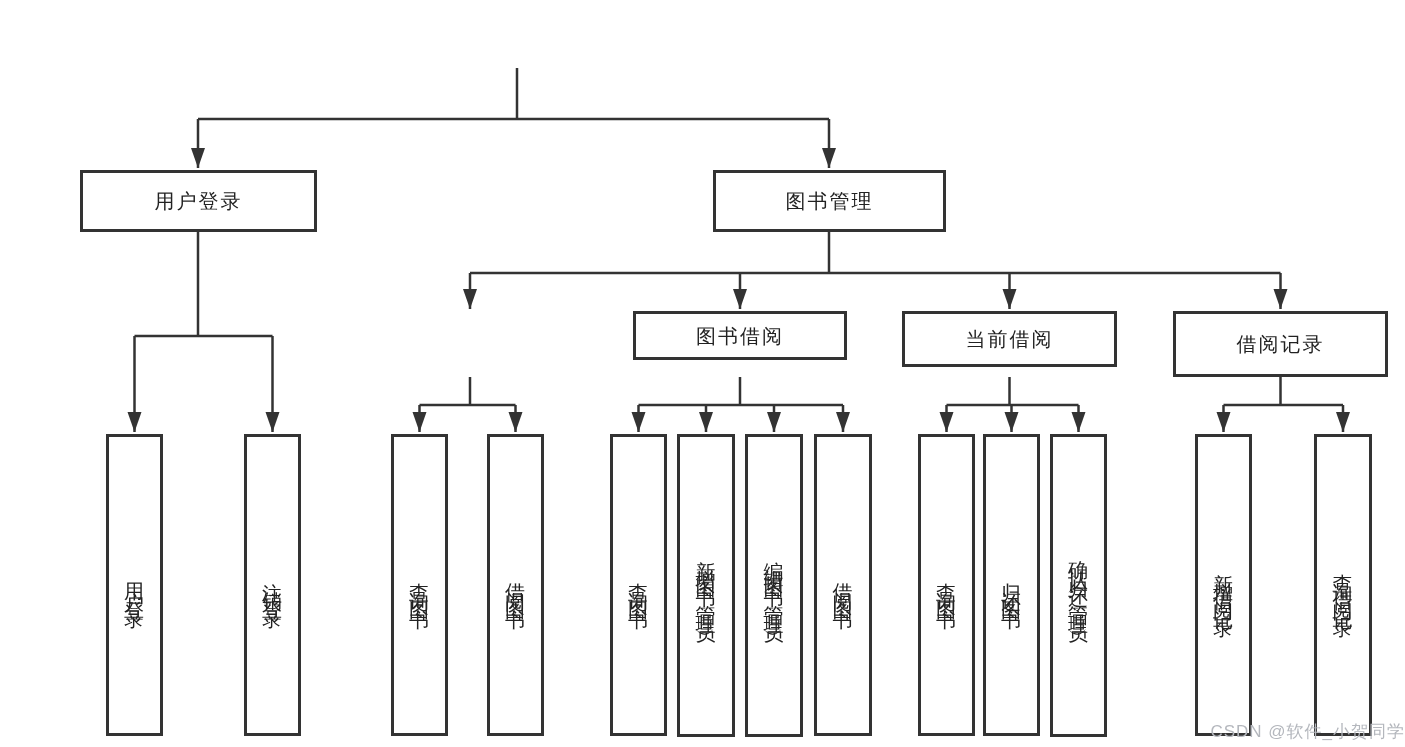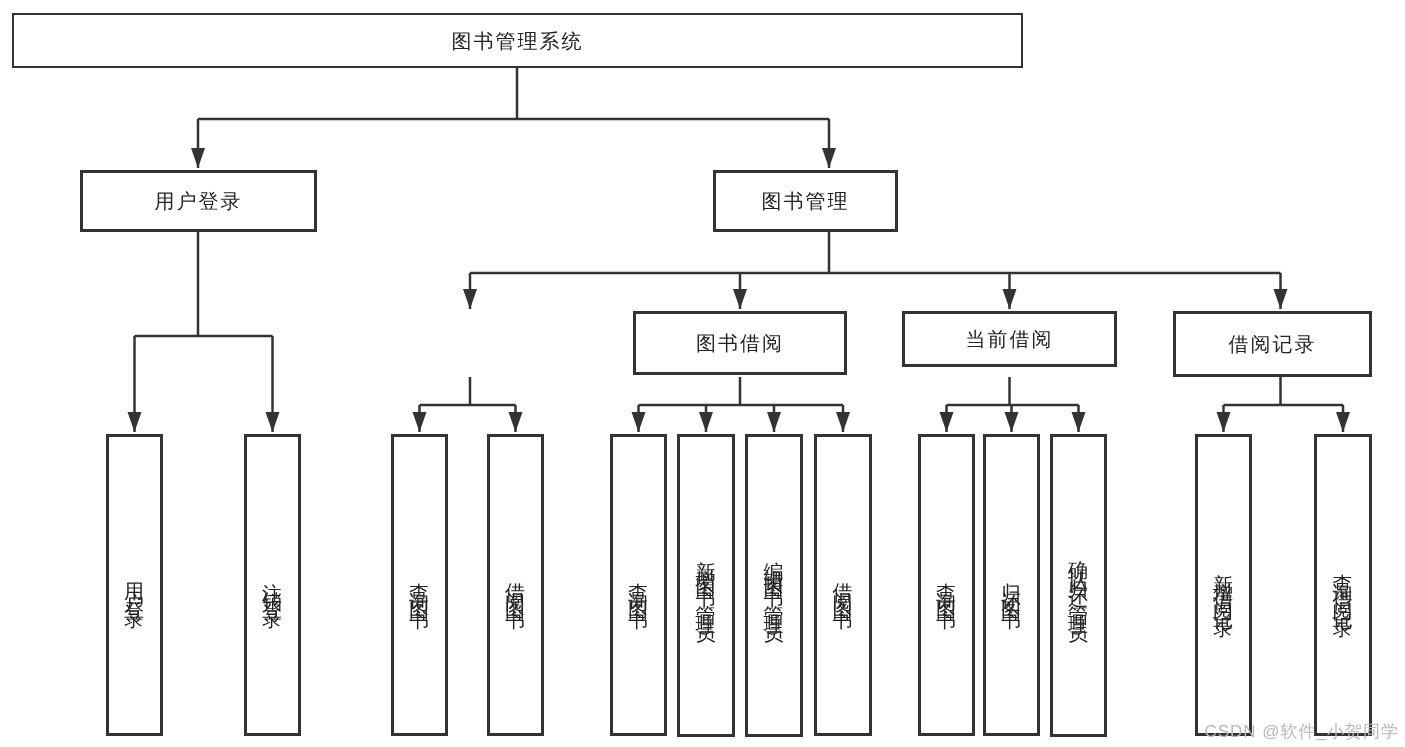--- a/index.html
+++ b/index.html
@@ -38,21 +38,21 @@
   .node.vbox span{
     writing-mode:vertical-rl;
     text-orientation:mixed;
     letter-spacing:9px;
     font-size:20px;
     line-height:1;
     white-space:nowrap;
   }
   .watermark{
     position:absolute;
-    right:6px;bottom:4px;
+    right:0;bottom:4px;
     color:var(--wm-color);
     font-size:17px;
     letter-spacing:1px;
     white-space:nowrap;
   }
 </style>
 </head>
 <body>
 
 <div class="stage">
@@ -98,28 +98,27 @@
     <path class="edge" d="M946.5,405 V432" marker-end="url(#arrow)"></path>
     <path class="edge" d="M1011.5,405 V432" marker-end="url(#arrow)"></path>
     <path class="edge" d="M1078.5,405 V432" marker-end="url(#arrow)"></path>
 
     <path class="edge" d="M1280.5,377 V405"></path>
     <path class="edge" d="M1223.5,405 H1343"></path>
     <path class="edge" d="M1223.5,405 V432" marker-end="url(#arrow)"></path>
     <path class="edge" d="M1343,405 V432" marker-end="url(#arrow)"></path>
   </svg>
 
-  <div class="node hbox" style="left:12px;top:13px;width:1011px;height:55px;border-width:2.5px;">图书管理系统</div>
 
   <div class="node hbox" style="left:80px;top:170px;width:237px;height:62px;">用户登录</div>
-  <div class="node hbox" style="left:713px;top:170px;width:185px;height:62px;">图书管理</div>
+  <div class="node hbox" style="left:713px;top:170px;width:233px;height:62px;">图书管理</div>
 
-  <div class="node hbox" style="left:633px;top:311px;width:214px;height:64px;">图书借阅</div>
+  <div class="node hbox" style="left:633px;top:311px;width:214px;height:49px;">图书借阅</div>
   <div class="node hbox" style="left:902px;top:311px;width:215px;height:56px;">当前借阅</div>
-  <div class="node hbox" style="left:1173px;top:311px;width:199px;height:66px;">借阅记录</div>
+  <div class="node hbox" style="left:1173px;top:311px;width:215px;height:66px;">借阅记录</div>
 
   <div class="node vbox" style="left:106px;top:434px;width:57px;height:302px;">
     <span>用户登录</span>
   </div>
   <div class="node vbox" style="left:244px;top:434px;width:57px;height:302px;">
     <span>注销登录</span>
   </div>
 
   <div class="node vbox" style="left:391px;top:434px;width:57px;height:302px;">
     <span>查询图书</span>

